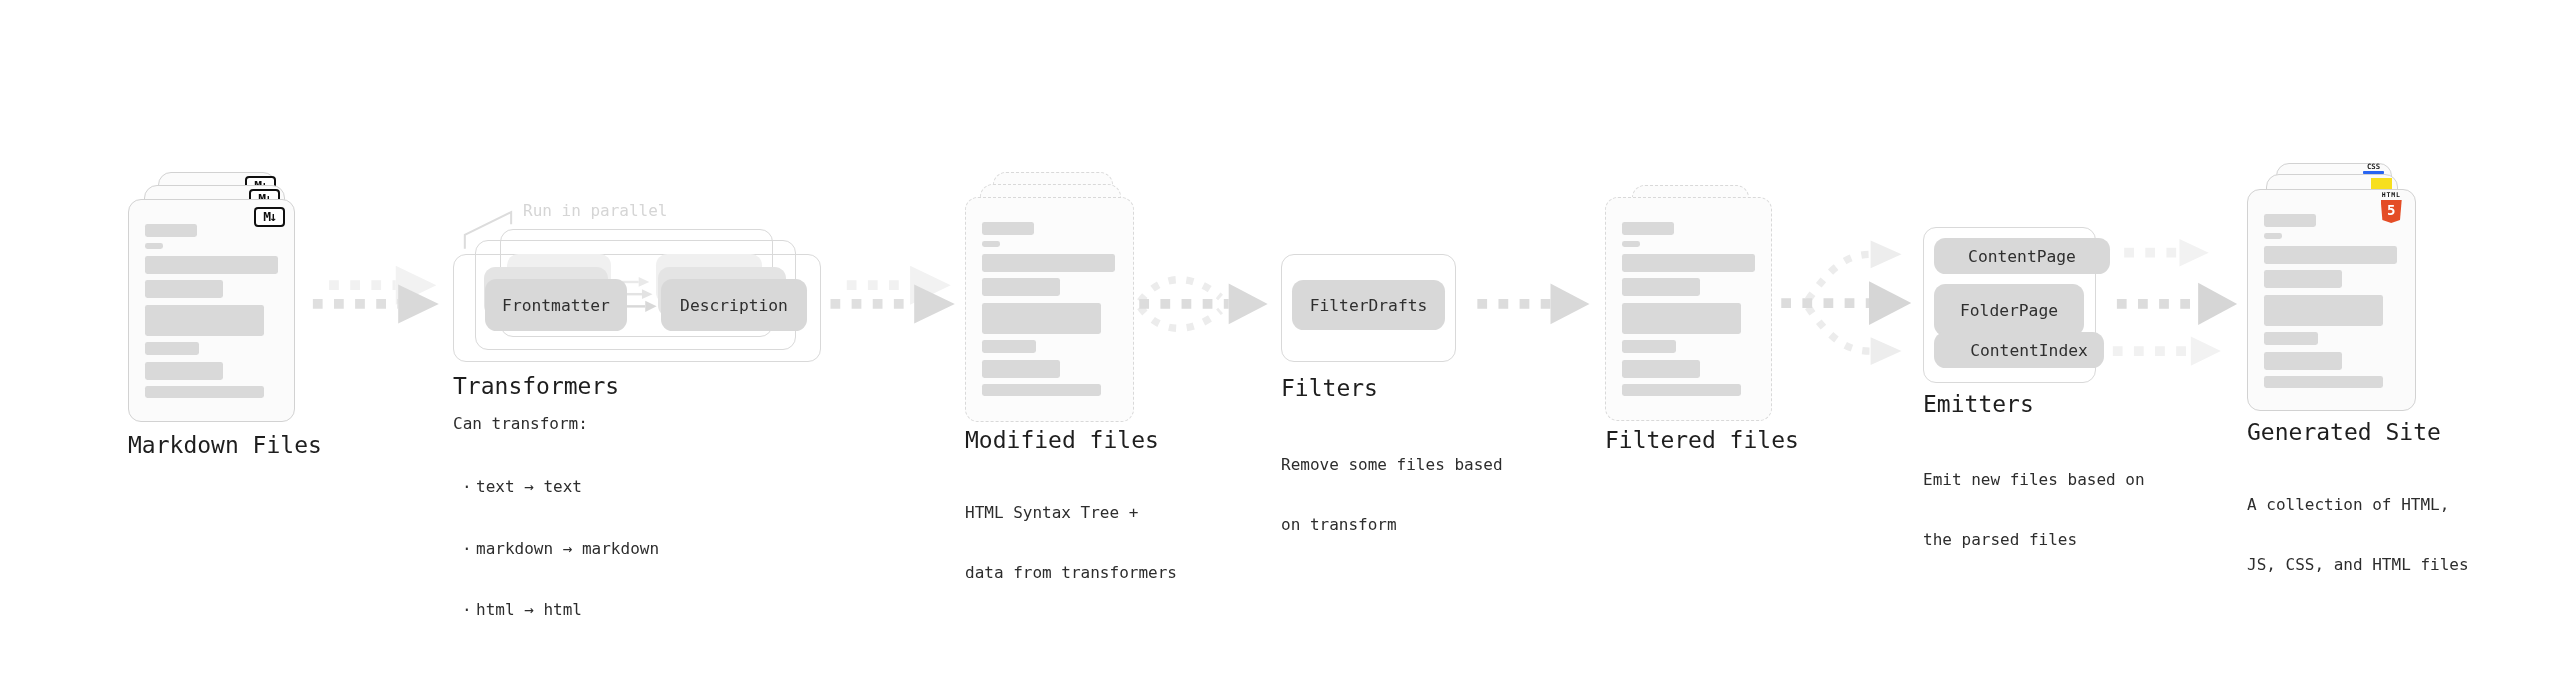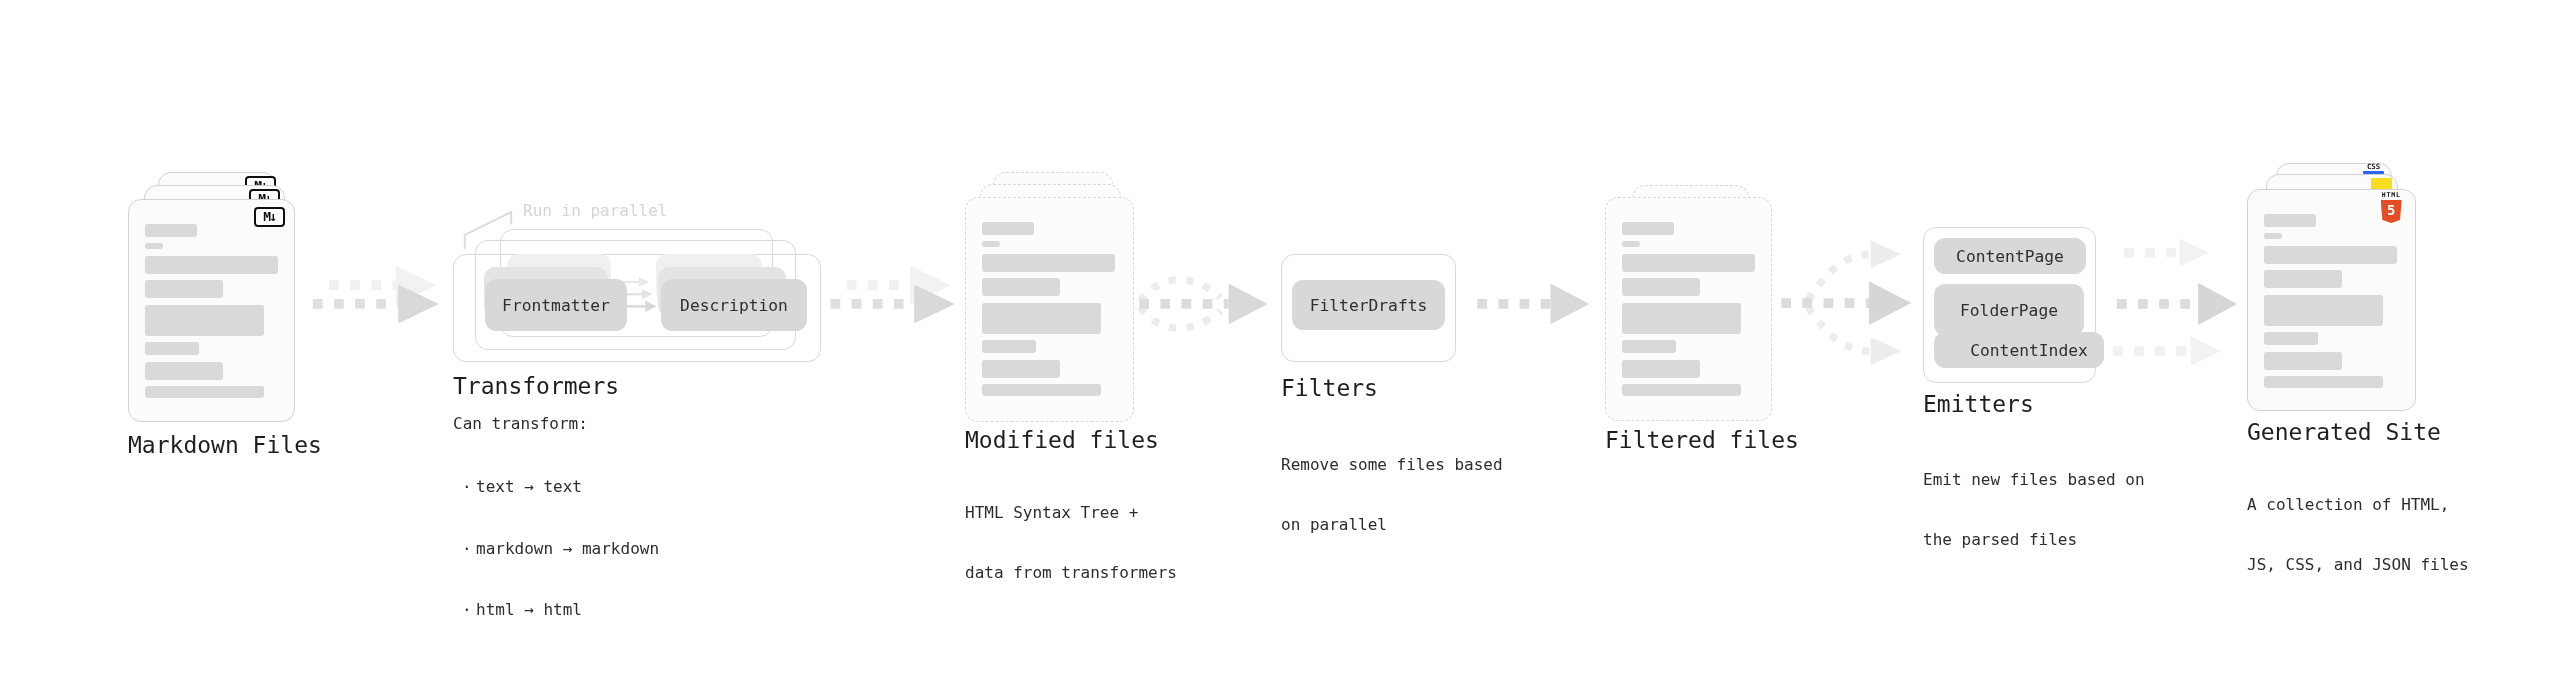--- a/index.html
+++ b/index.html
@@ -171,35 +171,35 @@
     <div>data from transformers</div>
   </div>
 </div>
 
 <div>
   <div class="frame" style="left:1281px;top:254px;width:173px;height:106px;"></div>
   <div class="pill" style="left:1292px;top:280px;width:153px;height:50px;">FilterDrafts</div>
   <div class="title" style="left:1281px;top:375px;">Filters</div>
   <div class="sub" style="left:1281px;top:414px;">
     <div>Remove some files based</div>
-    <div>on parallel</div>
+    <div>on transform</div>
   </div>
 </div>
 
 <div>
   <div class="doc-card dashed" style="left:1632px;top:185px;width:115px;height:228px;"></div>
   <div class="doc-card dashed" style="left:1605px;top:197px;width:165px;height:222px;">
     <span class="doclines"><i class="b b1"></i><i class="b b2"></i><i class="b b3"></i><i class="b b4"></i><i class="b b5"></i><i class="b b6"></i><i class="b b7"></i><i class="b b8"></i></span>
   </div>
   <div class="title" style="left:1605px;top:427px;">Filtered files</div>
 </div>
 
 <div>
   <div class="frame" style="left:1923px;top:227px;width:171px;height:154px;"></div>
-  <div class="pill" style="left:1934px;top:238px;width:152px;height:36px;">ContentPage</div>
+  <div class="pill" style="left:1934px;top:238px;width:176px;height:36px;">ContentPage</div>
   <div class="pill" style="left:1934px;top:284px;width:150px;height:52px;">FolderPage</div>
   <div class="pill" style="left:1934px;top:332px;width:150px;height:36px;padding-left:20px;">ContentIndex</div>
   <div class="title" style="left:1923px;top:391px;">Emitters</div>
   <div class="sub" style="left:1923px;top:429px;">
     <div>Emit new files based on</div>
     <div>the parsed files</div>
   </div>
 </div>
 
 <div>
@@ -213,16 +213,16 @@
   <div class="doc-card" style="left:2247px;top:189px;width:167px;height:220px;">
     <span class="doclines"><i class="b b1"></i><i class="b b2"></i><i class="b b3"></i><i class="b b4"></i><i class="b b5"></i><i class="b b6"></i><i class="b b7"></i><i class="b b8"></i></span>
   </div>
   <div class="html5" style="left:2379px;top:192px;">
     <div class="word">HTML</div>
     <div class="shield" id="html5-shield" style="background: rgb(228, 77, 38);">5</div>
   </div>
   <div class="title" style="left:2247px;top:419px;">Generated Site</div>
   <div class="sub" style="left:2247px;top:454px;">
     <div>A collection of HTML,</div>
-    <div>JS, CSS, and JSON files</div>
+    <div>JS, CSS, and HTML files</div>
   </div>
 </div>
 
 
 </body></html>

